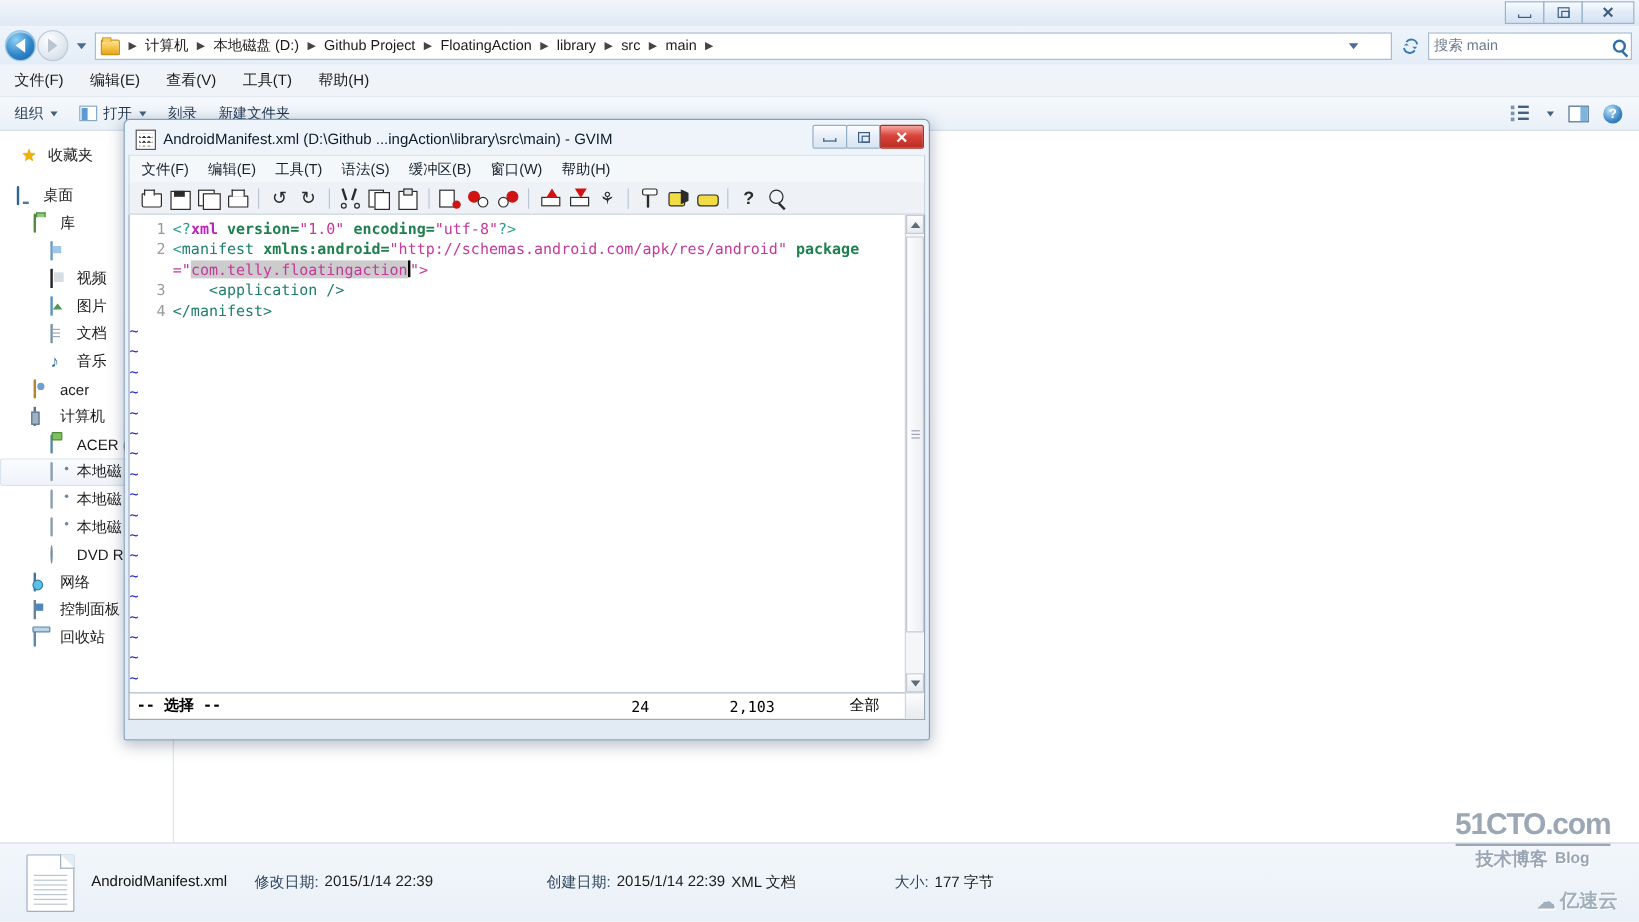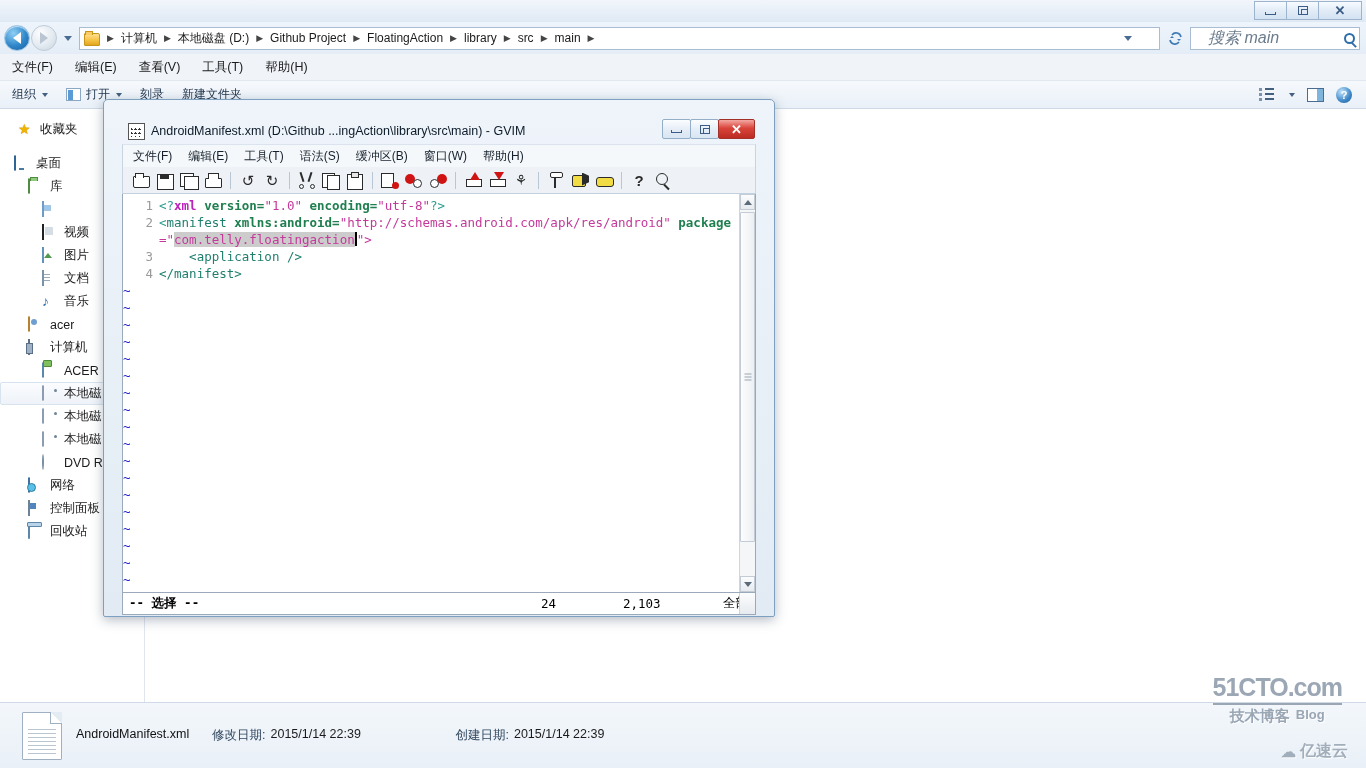--- a/index.html
+++ b/index.html
@@ -102,21 +102,21 @@
   .refresh {
     width: 26px; height: 24px; display:flex;align-items:center;justify-content:center;
     margin-right: 2px;
   }
   .search-box {
     width: 170px; height: 23px; background:#ffffff; border:1px solid #a9bdd2;
     display:flex; align-items:center; margin-right: 6px; padding: 0 4px;
     position:relative;
   }
   .search-ph {
-    font-size: 16px; color: #6b7c8d; font-style: italic; flex:1;margin-left:13px;
+    font-size: 12px; color: #6b7c8d; flex:1;
   }
   .mag {
     width:11px;height:11px;border:2px solid #2f6ea8;border-radius:50%;position:relative;
   }
   .mag::after{content:"";position:absolute;right:-4px;bottom:-4px;width:6px;height:2px;background:#2f6ea8;transform:rotate(45deg);}
 
   
   .menu-row {
     position: absolute; left: 0; top: 54px; width: 1366px; height: 27px;
     background: #f0f4f9;
@@ -258,21 +258,21 @@
   }
   .yisu-cloud { font-size:15px; }
 
   
   #gvim {
     position: absolute; left: 103px; top: 99px; width: 672px; height: 518px;
     background: linear-gradient(to bottom, #eef4fa 0%, #e2ebf4 100%);
     border: 1px solid #7d9fc0;
     border-radius: 5px 5px 2px 2px;
     box-shadow: 0 3px 12px rgba(40,60,85,.35);
-    padding: 18px;
+    padding: 3px;
   }
   .gv-titlebar {
     height: 26px; display:flex; align-items:center; padding-left:6px;
     position:relative;
   }
   .gv-ico {
     width:17px;height:17px; margin-right:6px; flex:none; position:relative;
     background:#ffffff; border:1px solid #555;
   }
   .gv-ico::after{
@@ -604,20 +604,25 @@
   <div class="details-pane">
     <div class="dp-icon"></div>
     <div class="dp-text">
       <div class="dp-line">
         <span class="dp-name dp-col1">AndroidManifest.xml</span>
         <span class="dp-k" style="margin-left:6px">修改日期:</span>
         <span style="margin-left:5px;width:185px">2015/1/14 22:39</span>
         <span class="dp-k">创建日期:</span>
         <span style="margin-left:5px">2015/1/14 22:39</span>
       </div>
+      <div class="dp-line">
+        <span class="dp-col1">XML 文档</span>
+        <span class="dp-k" style="margin-left:6px">大小:</span>
+        <span style="margin-left:5px">177 字节</span>
+      </div>
     </div>
   </div>
 
   <div class="wm-51cto">
     <div class="big">51CTO.com</div>
     <div class="sub">
       <span>技术博客</span>
       <span class="blog">Blog</span>
     </div>
   </div>

